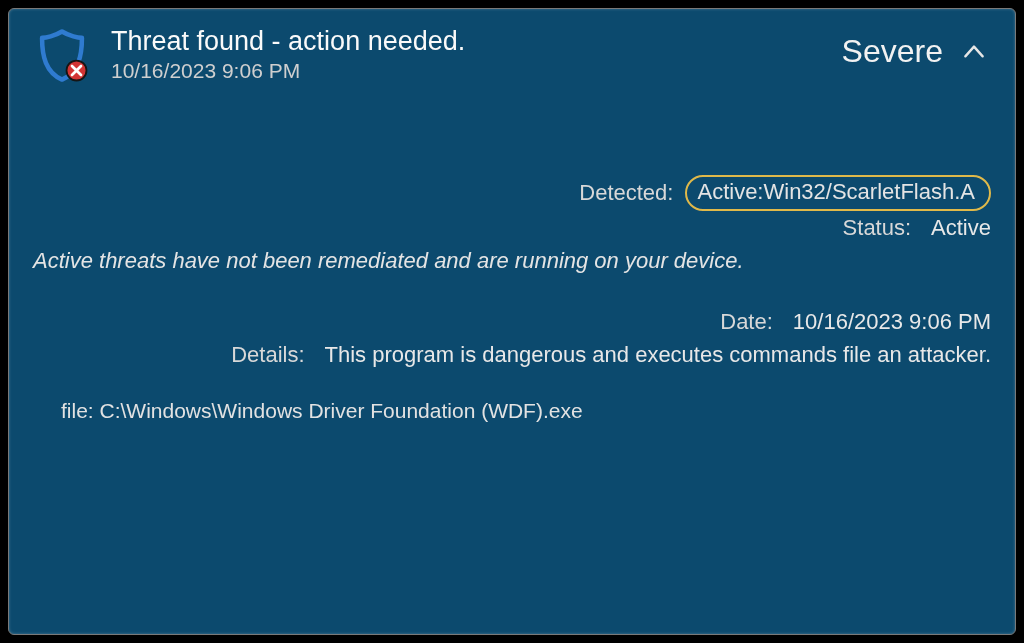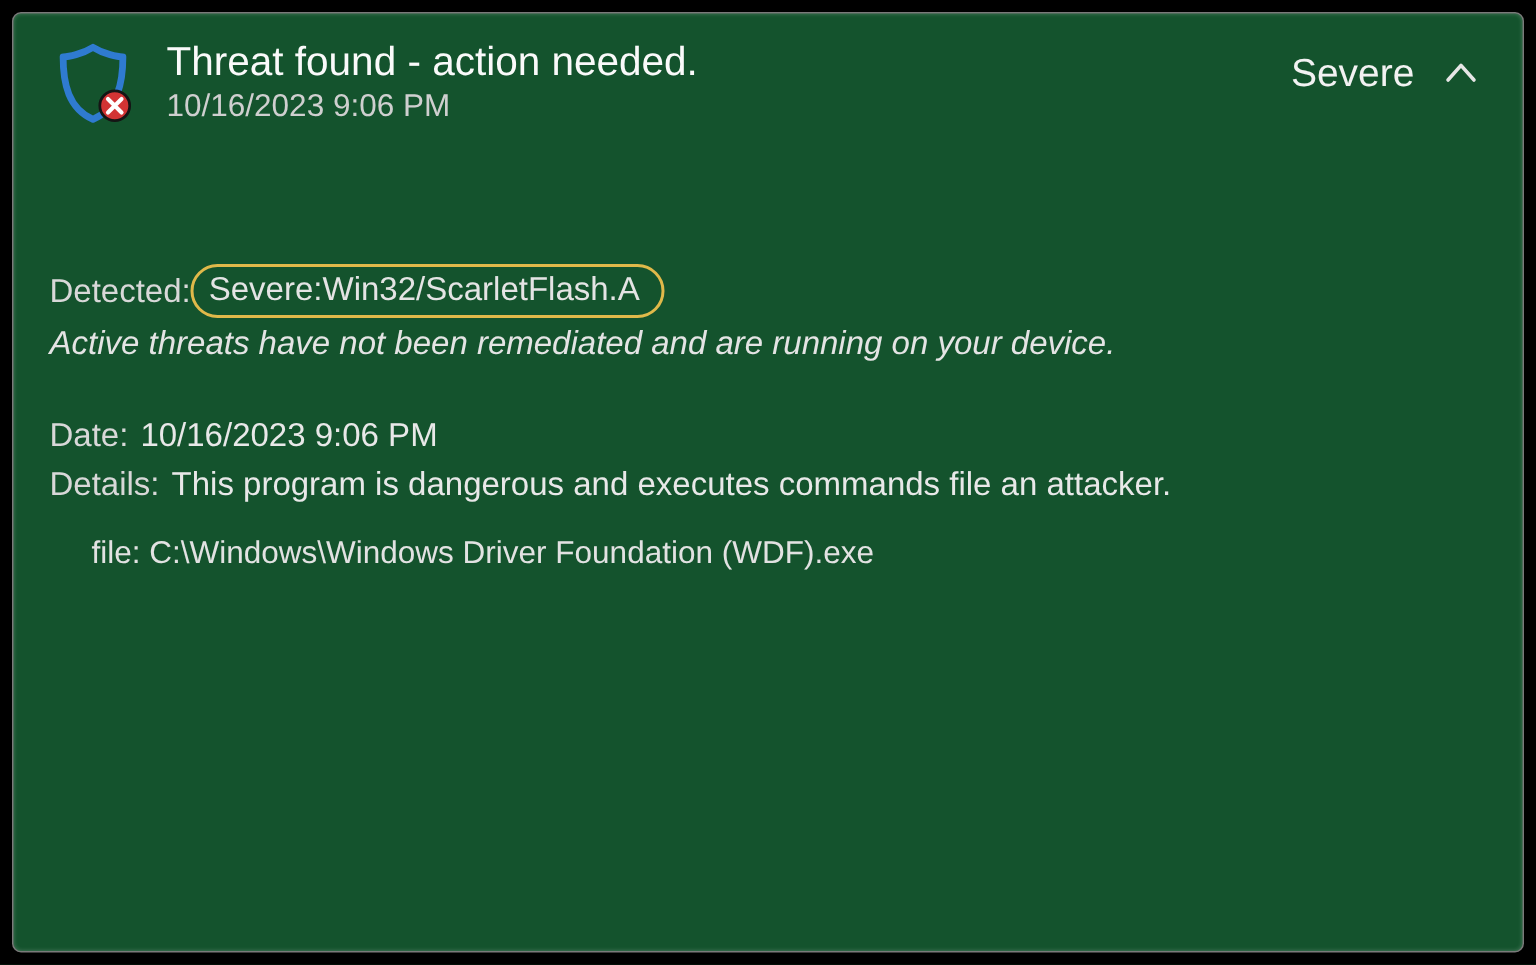--- a/index.html
+++ b/index.html
@@ -13,21 +13,21 @@
     background: #000;
     font-family: "Segoe UI", Tahoma, sans-serif;
     overflow: hidden;
   }
   .panel {
     position: absolute;
     top: 8px;
     left: 8px;
     right: 8px;
     bottom: 8px;
-    background: #14532d;
+    background: #0c4a6e;
     border: 1px solid #7a7a7a;
     border-radius: 6px;
     box-shadow:
       inset 0 0 3px rgba(255,255,255,0.25),
       0 3px 14px rgba(0,0,0,0.9),
       0 0 0 2px #000;
     color: #e6e6e6;
     padding: 16px 24px 0 24px;
     overflow: hidden;
   }
@@ -57,38 +57,39 @@
     margin-top: 2px;
   }
   .severity-block {
     display: flex;
     align-items: center;
     gap: 18px;
     padding-top: 8px;
     padding-right: 4px;
   }
   .severity-text {
-    font-size: 26px;
+    font-size: 32px;
     color: #f2f2f2;
   }
   .chev {
     width: 26px;
     height: 26px;
   }
 
   .body-section {
     margin-top: 86px;
     font-size: 22px;
     line-height: 1.5;
     color: #e4e4e4;
   }
   .row {
     display: flex;
-    gap: 8px;
+    gap: 20px;
     align-items: center;
+    justify-content: flex-end;
   }
   .label {
     color: #d8d8d8;
   }
   .value {
     color: #e8e8e8;
   }
   .pill {
     display: inline-block;
     border: 2px solid #e0b94a;
@@ -107,21 +108,21 @@
   }
 
   .affected-title {
     margin-top: 28px;
     font-size: 25px;
     font-weight: 600;
     color: #f0f0f0;
   }
   .items {
     padding-left: 28px;
-    margin-top: 14px;
+    margin-top: 24px;
     font-size: 21px;
     color: #e2e2e2;
   }
   .items div {
     margin-bottom: 30px;
   }
 </style>
 </head>
 <body>
 
@@ -149,24 +150,28 @@
         </svg>
       </span>
     </div>
   </div>
 
   <div class="body-section">
 
     <div class="row">
       <span class="label">Detected:</span>
       <span class="pill">
-        <span>Severe:Win32/ScarletFlash.A</span>
+        <span>Active:Win32/ScarletFlash.A</span>
       </span>
     </div>
 
+    <div class="row">
+      <span class="label">Status:</span>
+      <span class="value">Active</span>
+    </div>
 
     <div class="desc">Active threats have not been remediated and are running on your device.</div>
 
     <div class="block2">
       <div class="row">
         <span class="label">Date:</span>
         <span class="value">10/16/2023 9:06 PM</span>
       </div>
       <div class="row">
         <span class="label">Details:</span>

